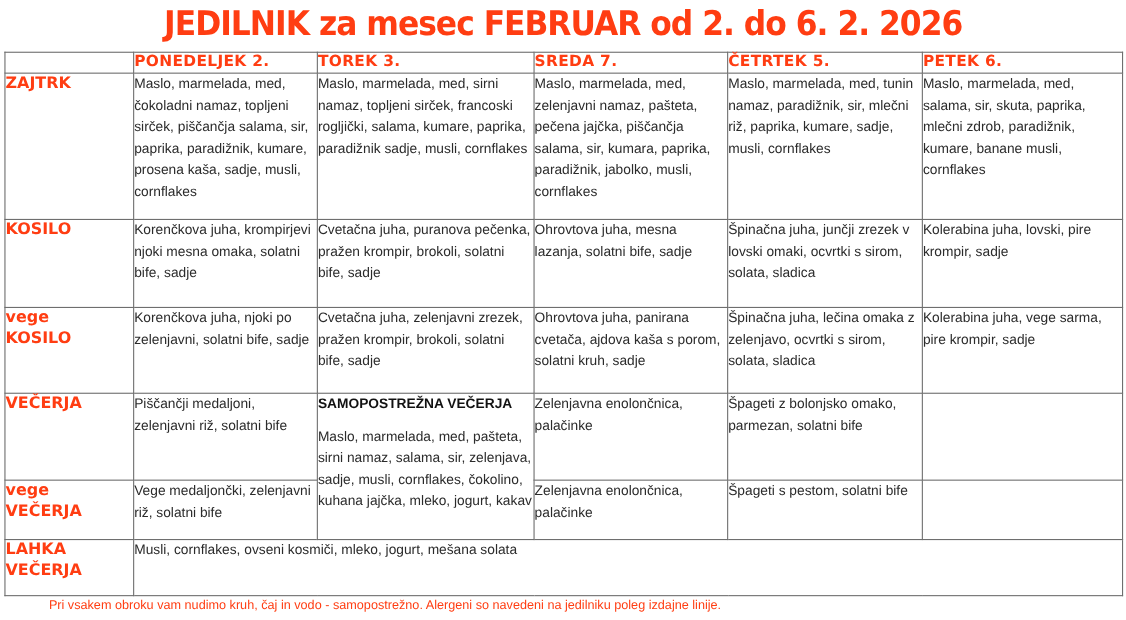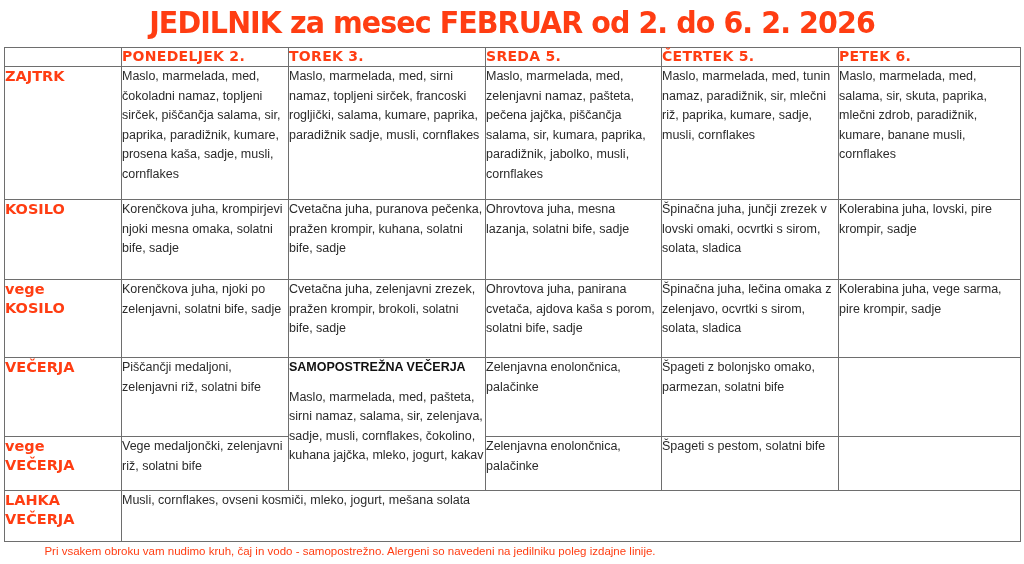--- a/index.html
+++ b/index.html
@@ -46,48 +46,48 @@
     <col style="width:197px">
     <col style="width:176px">
     <col style="width:177px">
     <col style="width:182px">
   </colgroup>
   <tbody>
       <tr>
     <th></th>
     <th class="day">PONEDELJEK 2.</th>
     <th class="day">TOREK 3.</th>
-    <th class="day">SREDA 5.</th>
+    <th class="day">SREDA 7.</th>
     <th class="day">ČETRTEK 5.</th>
     <th class="day">PETEK 6.</th>
   </tr>
   <tr style="height:133px">
     <td class="label">ZAJTRK</td>
     <td class="cell">Maslo, marmelada, med, čokoladni namaz, topljeni sirček, piščančja salama, sir, paprika, paradižnik, kumare, prosena kaša, sadje, musli, cornflakes</td>
     <td class="cell">Maslo, marmelada, med, sirni namaz, topljeni sirček, francoski rogljički, salama, kumare, paprika, paradižnik sadje, musli, cornflakes</td>
     <td class="cell">Maslo, marmelada, med, zelenjavni namaz, pašteta, pečena jajčka, piščančja salama, sir, kumara, paprika, paradižnik, jabolko, musli, cornflakes</td>
     <td class="cell">Maslo, marmelada, med, tunin namaz, paradižnik, sir, mlečni riž, paprika, kumare, sadje, musli, cornflakes</td>
     <td class="cell">Maslo, marmelada, med, salama, sir, skuta, paprika, mlečni zdrob, paradižnik, kumare, banane musli, cornflakes</td>
   </tr>
   <tr style="height:80px">
     <td class="label">KOSILO</td>
     <td class="cell">Korenčkova juha, krompirjevi njoki mesna omaka, solatni bife, sadje</td>
-    <td class="cell">Cvetačna juha, puranova pečenka, pražen krompir, kuhana, solatni bife, sadje</td>
+    <td class="cell">Cvetačna juha, puranova pečenka, pražen krompir, brokoli, solatni bife, sadje</td>
     <td class="cell">Ohrovtova juha, mesna lazanja, solatni bife, sadje</td>
     <td class="cell">Špinačna juha, junčji zrezek v lovski omaki, ocvrtki s sirom, solata, sladica</td>
     <td class="cell">Kolerabina juha, lovski, pire krompir, sadje</td>
   </tr>
   <tr style="height:78px">
     <td class="label">
       <div>vege</div>
       <div>KOSILO</div>
     </td>
     <td class="cell">Korenčkova juha, njoki po zelenjavni, solatni bife, sadje</td>
     <td class="cell">Cvetačna juha, zelenjavni zrezek, pražen krompir, brokoli, solatni bife, sadje</td>
-    <td class="cell">Ohrovtova juha, panirana cvetača, ajdova kaša s porom, solatni bife, sadje</td>
+    <td class="cell">Ohrovtova juha, panirana cvetača, ajdova kaša s porom, solatni kruh, sadje</td>
     <td class="cell">Špinačna juha, lečina omaka z zelenjavo, ocvrtki s sirom, solata, sladica</td>
     <td class="cell">Kolerabina juha, vege sarma, pire krompir, sadje</td>
   </tr>
   <tr style="height:79px">
     <td class="label">VEČERJA</td>
     <td class="cell">Piščančji medaljoni, zelenjavni riž, solatni bife</td>
     <td class="cell" rowspan="2">
       <div class="samo-title">SAMOPOSTREŽNA VEČERJA</div>
       <div>Maslo, marmelada, med, pašteta, sirni namaz, salama, sir, zelenjava, sadje, musli, cornflakes, čokolino, kuhana jajčka, mleko, jogurt, kakav</div>
     </td>

